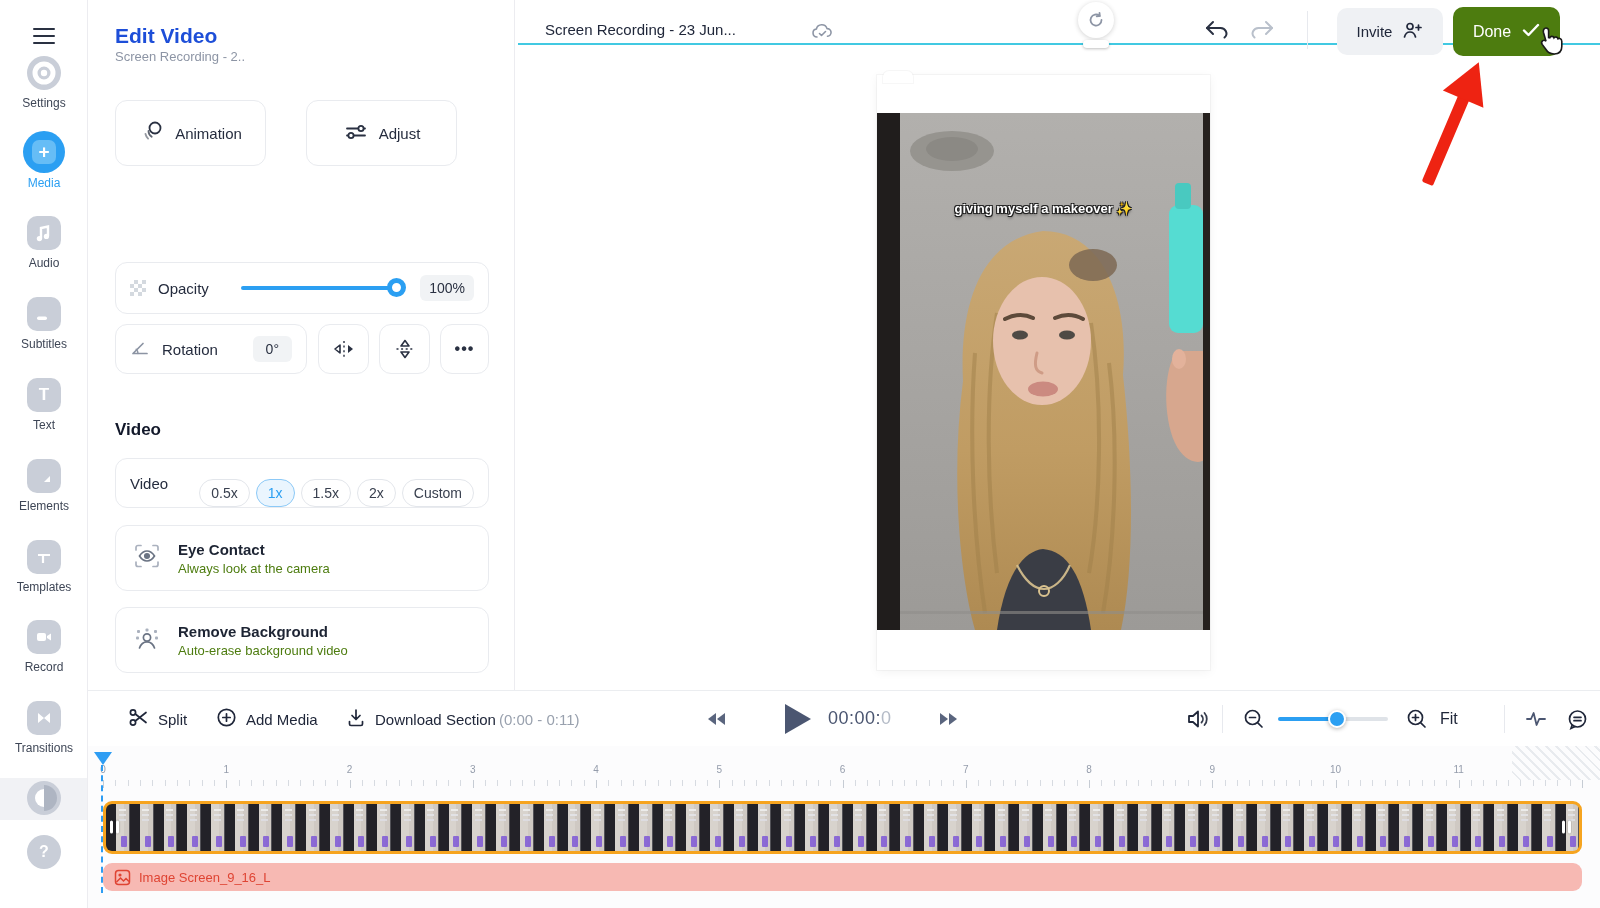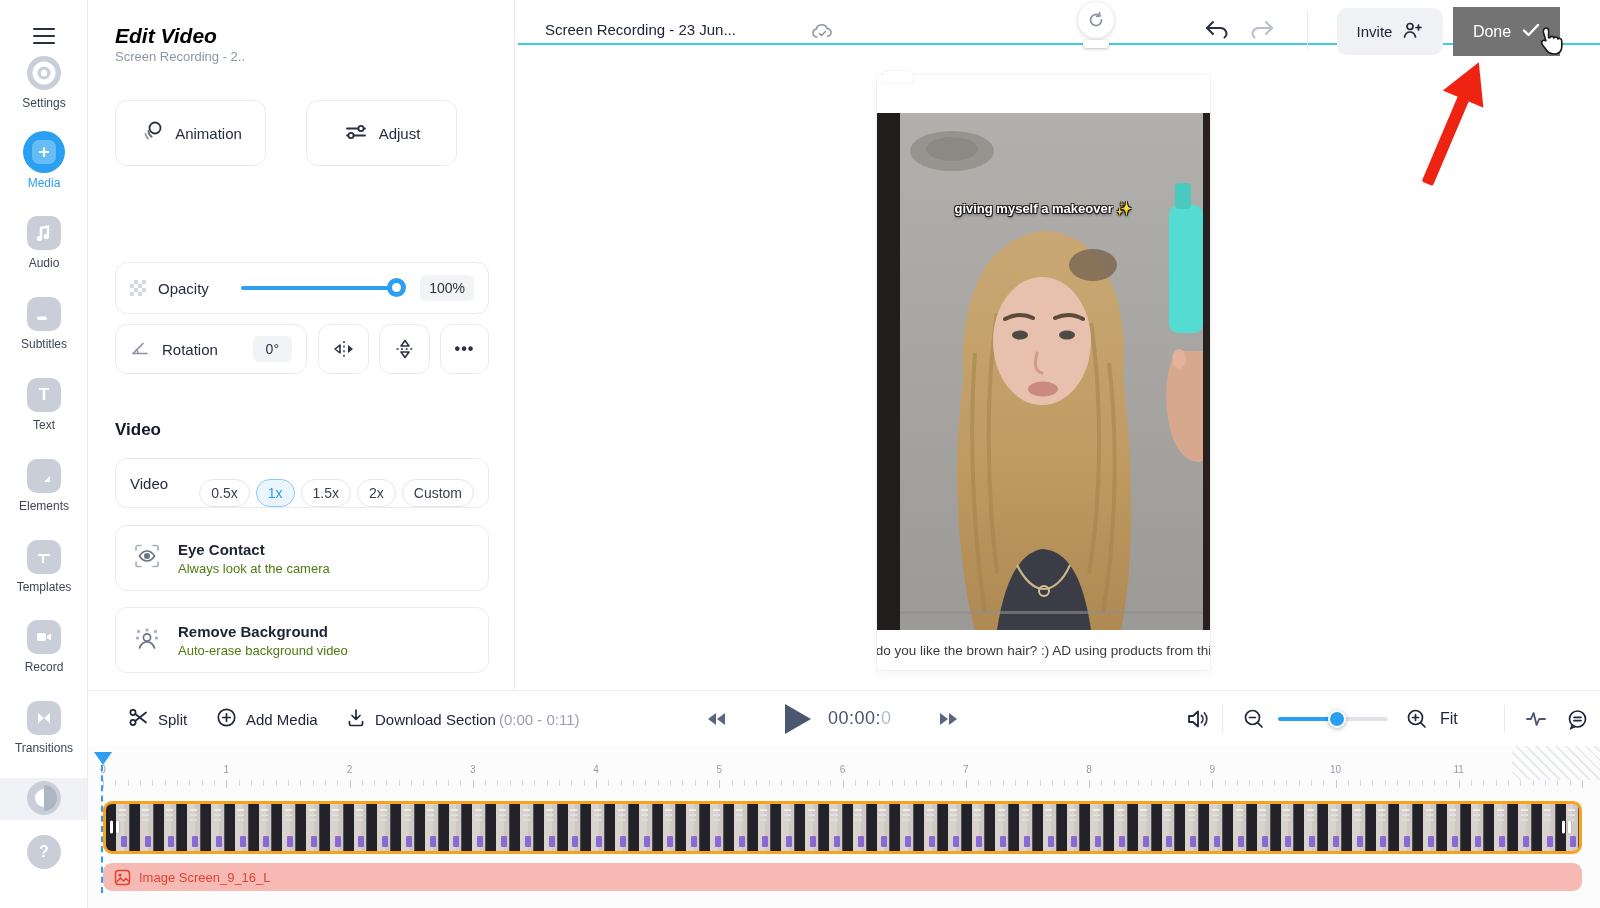--- a/index.html
+++ b/index.html
@@ -17,21 +17,21 @@
   .side-item.active .lbl { color:#2b9ff2; margin-top:3px; }
   #menu-btn { position:absolute; top:16px; left:0; width:88px; text-align:center; cursor:pointer; }
   .hamburger { display:inline-block; width:22px; height:2.5px; background:#2a3142; border-radius:2px; box-shadow:0 7px 0 #2a3142, 0 14px 0 #2a3142; margin-top:2px; }
   .glyph svg { display:block; }
   .round-glyph { border-radius:50% !important; }
   #theme-band { position:absolute; left:0; top:778px; width:87px; height:42px; background:#f1f2f5; }
   .circle-glyph { width:34px; height:34px; border-radius:50%; background:#c9ced8; margin:0 auto; display:flex; align-items:center; justify-content:center; color:#fff; font-weight:700; font-size:16px; }
 
   
   #panel { position:absolute; left:88px; top:0; width:427px; height:690px; background:#fff; border-right:1px solid #ececf0; z-index:20; }
-  #panel-title { position:absolute; left:27px; top:24px; font-size:21px; font-weight:700; color:#000000;font-style:italic; }
+  #panel-title { position:absolute; left:27px; top:24px; font-size:21px; font-weight:700; color:#1d4ed8; }
   #panel-sub { position:absolute; left:27px; top:49px; font-size:13px; color:#8d95a5; }
   .card { position:absolute; background:#fff; border:1px solid #e9ebef; border-radius:12px; }
   .bigbtn { left:27px; top:100px; width:151px; height:66px; display:flex; align-items:center; justify-content:center; gap:10px; font-size:15px; color:#252c3e; cursor:pointer; }
   #adjust-btn { left:218px; }
   .row-card { left:27px; width:374px; height:52px; display:flex; align-items:center; padding:0 14px; gap:12px; font-size:15px; color:#252c3e; }
   #round-card { top:200px; }
   #opacity-card { top:262px; }
   #rotation-card { top:324px; width:192px; height:50px; }
   .sq-btn { position:absolute; top:324px; width:51px; height:50px; display:flex; align-items:center; justify-content:center; cursor:pointer; color:#2a3142; }
   #fliph-btn { left:230px; } #flipv-btn { left:291px; } #more-btn { left:352px; width:49px; font-size:16px; letter-spacing:1px; color:#2a3142; font-weight:700; }
@@ -52,21 +52,21 @@
   .feat-text .s { font-size:13px; color:#4d7c0f; margin-top:3px; }
 
   
   #workspace { position:absolute; left:515px; top:0; width:1085px; height:690px; background:#fff; overflow:hidden; }
   #project-title { position:absolute; left:30px; top:21px; font-size:15px; color:#20273a; }
   #cloud-ic { position:absolute; left:295px; top:20px; }
   #undo-ic { position:absolute; left:688px; top:18px; cursor:pointer; }
   #redo-ic { position:absolute; left:735px; top:18px; cursor:pointer; }
   #topbar-divider { position:absolute; left:792px; top:11px; width:1px; height:38px; background:#e7e9ee; }
   #invite-btn { position:absolute; left:822px; top:8px; width:106px; height:47px; background:#eff1f4; border-radius:10px; display:flex; align-items:center; justify-content:center; gap:9px; font-size:15px; color:#20273a; cursor:pointer; }
-  #done-btn { position:absolute; left:938px; top:7px; width:107px; height:49px; background:#737373; border-radius:0; display:flex; align-items:center; justify-content:center; gap:11px; font-size:16px; color:#fff; cursor:pointer; }
+  #done-btn { position:absolute; left:938px; top:7px; width:107px; height:49px; background:#4d7c0f; border-radius:10px; display:flex; align-items:center; justify-content:center; gap:11px; font-size:16px; color:#fff; cursor:pointer; }
   #guide-line { position:absolute; left:3px; top:43px; width:1082px; height:2px; background:#41c9e2; }
   #rotate-handle { position:absolute; left:563px; top:2px; width:36px; height:36px; border-radius:50%; background:#fff; box-shadow:0 1px 5px rgba(0,0,0,.18); display:flex; align-items:center; justify-content:center; cursor:grab; z-index:5; }
   #top-resize-handle { position:absolute; left:568px; top:40px; width:26px; height:8px; border-radius:4px; background:#fff; box-shadow:0 1px 3px rgba(0,0,0,.25); cursor:ns-resize; z-index:5; }
   #canvas { position:absolute; left:362px; top:75px; width:333px; height:595px; background:#fff; box-shadow:0 0 0 1px rgba(0,0,0,.03), 0 2px 10px rgba(0,0,0,.05); }
   #canvas-tab { position:absolute; left:6px; top:-4px; width:30px; height:12px; background:#fff; border-radius:6px 6px 0 0; box-shadow:0 0 0 1px rgba(0,0,0,.03); }
   #video-area { position:absolute; left:0; top:38px; width:333px; height:517px; background:#a9a7a4; overflow:hidden; }
   #overlay-text { position:absolute; left:0; top:88px; width:100%; text-align:center; font-size:13px; font-weight:700; color:#fff; text-shadow:-1px -1px 0 #222,1px -1px 0 #222,-1px 1px 0 #222,1px 1px 0 #222,0 2px 3px rgba(0,0,0,.6); z-index:3; }
   #caption-strip { position:absolute; left:0; bottom:0; width:333px; height:40px; background:#fff; display:flex; align-items:center; justify-content:center; overflow:hidden; }
   #caption-strip span { font-size:13.5px; color:#3a3a3a; white-space:nowrap; }
   #annotation-arrow { position:absolute; left:888px; top:53px; z-index:40; pointer-events:none; }
@@ -411,23 +411,20 @@
           <circle cx="167" cy="478" r="5" fill="none" stroke="#d9c28f" stroke-width="2"></circle>
           <rect x="292" y="92" width="34" height="128" rx="9" fill="#55dcd2"></rect>
           <rect x="298" y="70" width="16" height="26" rx="4" fill="#49c9c0"></rect>
           <path d="M300 238 c-14 18 -14 66 -2 92 c10 22 30 24 35 10 l0 -102 Z" fill="#d7a78e"></path>
           <ellipse cx="302" cy="246" rx="7" ry="10" fill="#e3b29b"></ellipse>
           <rect x="0" y="0" width="23" height="517" fill="#201d1c"></rect>
           <rect x="326" y="0" width="7" height="517" fill="#26211e"></rect>
           <rect x="23" y="498" width="303" height="3" fill="#8f8d8a" opacity=".6"></rect>
         </svg>
         <div id="overlay-text">giving myself a makeover ✨</div>
-      </div>
-      <div id="caption-strip">
-        <span>do you like the brown hair? :) AD using products from thi</span>
       </div>
     </div>
 
     <svg id="annotation-arrow" width="100" height="140" viewBox="0 0 100 140">
       <g transform="rotate(23 50 70)" fill="#ee2312">
         <rect x="44" y="36" width="12" height="100" rx="2"></rect>
         <polygon points="50,4 28,44 72,44"></polygon>
       </g>
     </svg>
 

